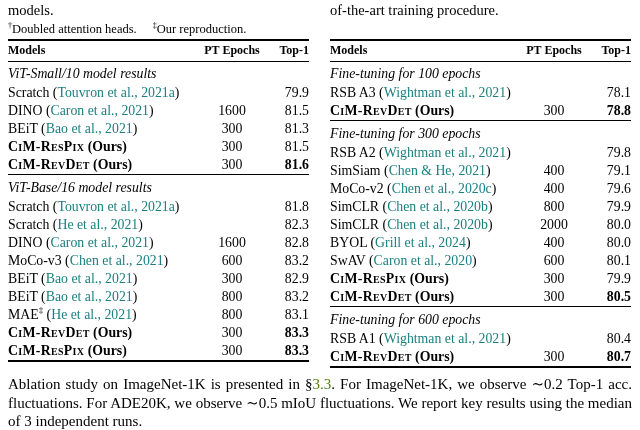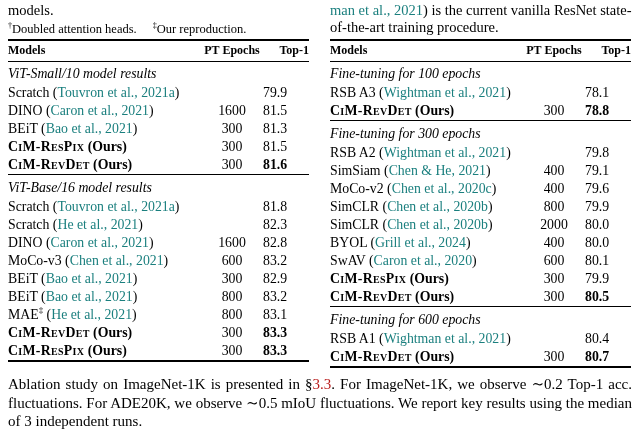--- a/index.html
+++ b/index.html
@@ -25,33 +25,33 @@
   }
   th {
     border-bottom: 1px solid #000;
     font-weight: bold; text-align: left;
     padding: 2px 0 3px 0; font-size: 12px; white-space: nowrap;
   }
   th.col-epochs { text-align: center; width: 62px; }
   th.col-top1  { text-align: right;  width: 46px; }
   td { padding: 0; line-height: 18px; white-space: nowrap; }
   td.epochs { text-align: center; }
-  td.top1   { text-align: left; }
+  td.top1   { text-align: right; }
   tr.section-row td { font-style: italic; padding-top: 3px; padding-bottom: 1px; }
   tr.section-row.not-first td { border-top: 1px solid #000; padding-top: 4px; }
 
   .cite { color: #1a7f7e; }
   .sc { font-variant: small-caps; font-weight: bold; letter-spacing: 0.3px; }
   .bold { font-weight: bold; }
 
   .caption {
     margin: 7px 0 0 0; font-size: 15px; line-height: 18.5px;
     text-align: justify;
   }
-  .seclink { color: #b91c1c; }
+  .seclink { color: #4d7c0f; }
 </style>
 </head>
 <body>
 
 <div class="page">
   <div class="columns">
 
     <div class="col">
       <div class="intro">
         <div class="intro-line">models.</div>
@@ -144,21 +144,20 @@
               <td><span class="sc">CiM-ResPix</span> <span class="bold">(Ours)</span></td>
               <td class="epochs">300</td>
               <td class="top1 bold">83.3</td>
             </tr>
           </tbody>
         </table>
     </div>
 
     <div class="col">
       <div class="intro">
-        <div class="intro-line"><span class="cite">man et al., 2021</span><span>) is the current vanilla ResNet state-</span></div>
         <div class="intro-line">of-the-art training procedure.</div>
       </div>
       <table>
           <thead>
             <tr>
               <th class="col-name">Models</th>
               <th class="col-epochs">PT Epochs</th>
               <th class="col-top1">Top-1</th>
             </tr>
           </thead>

